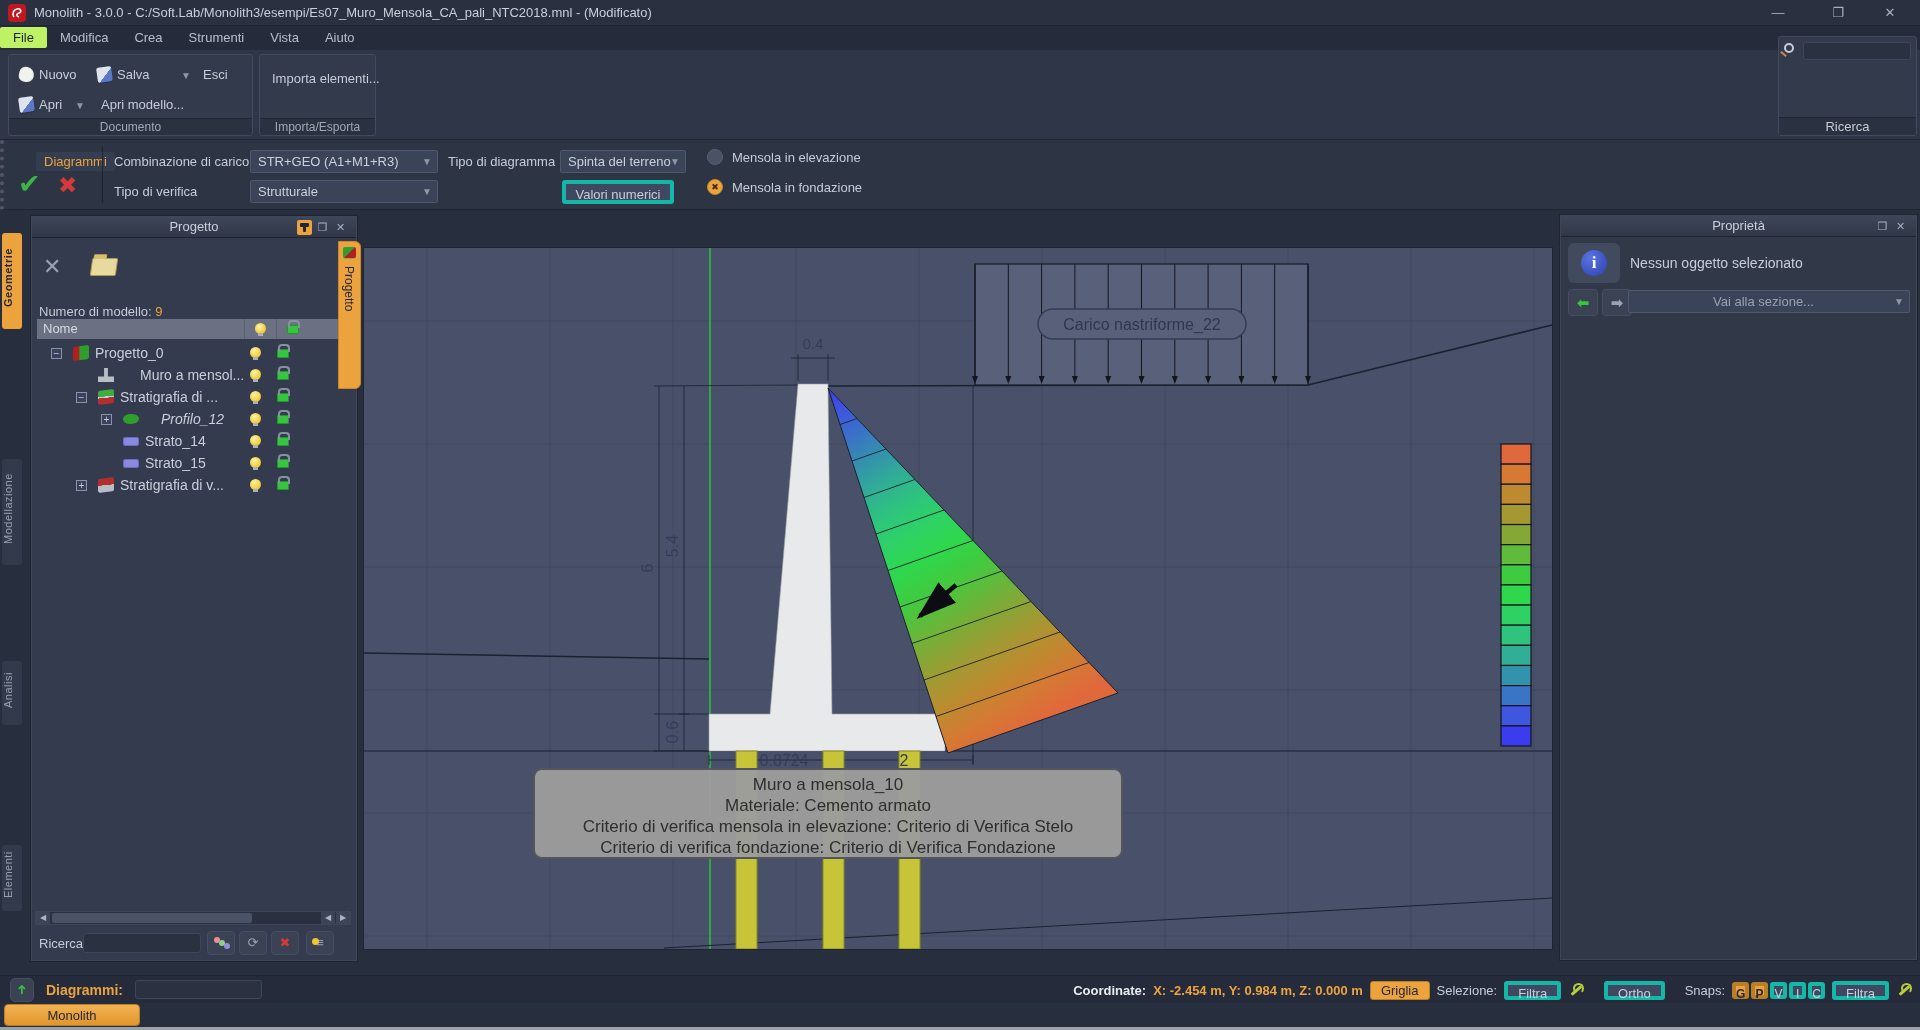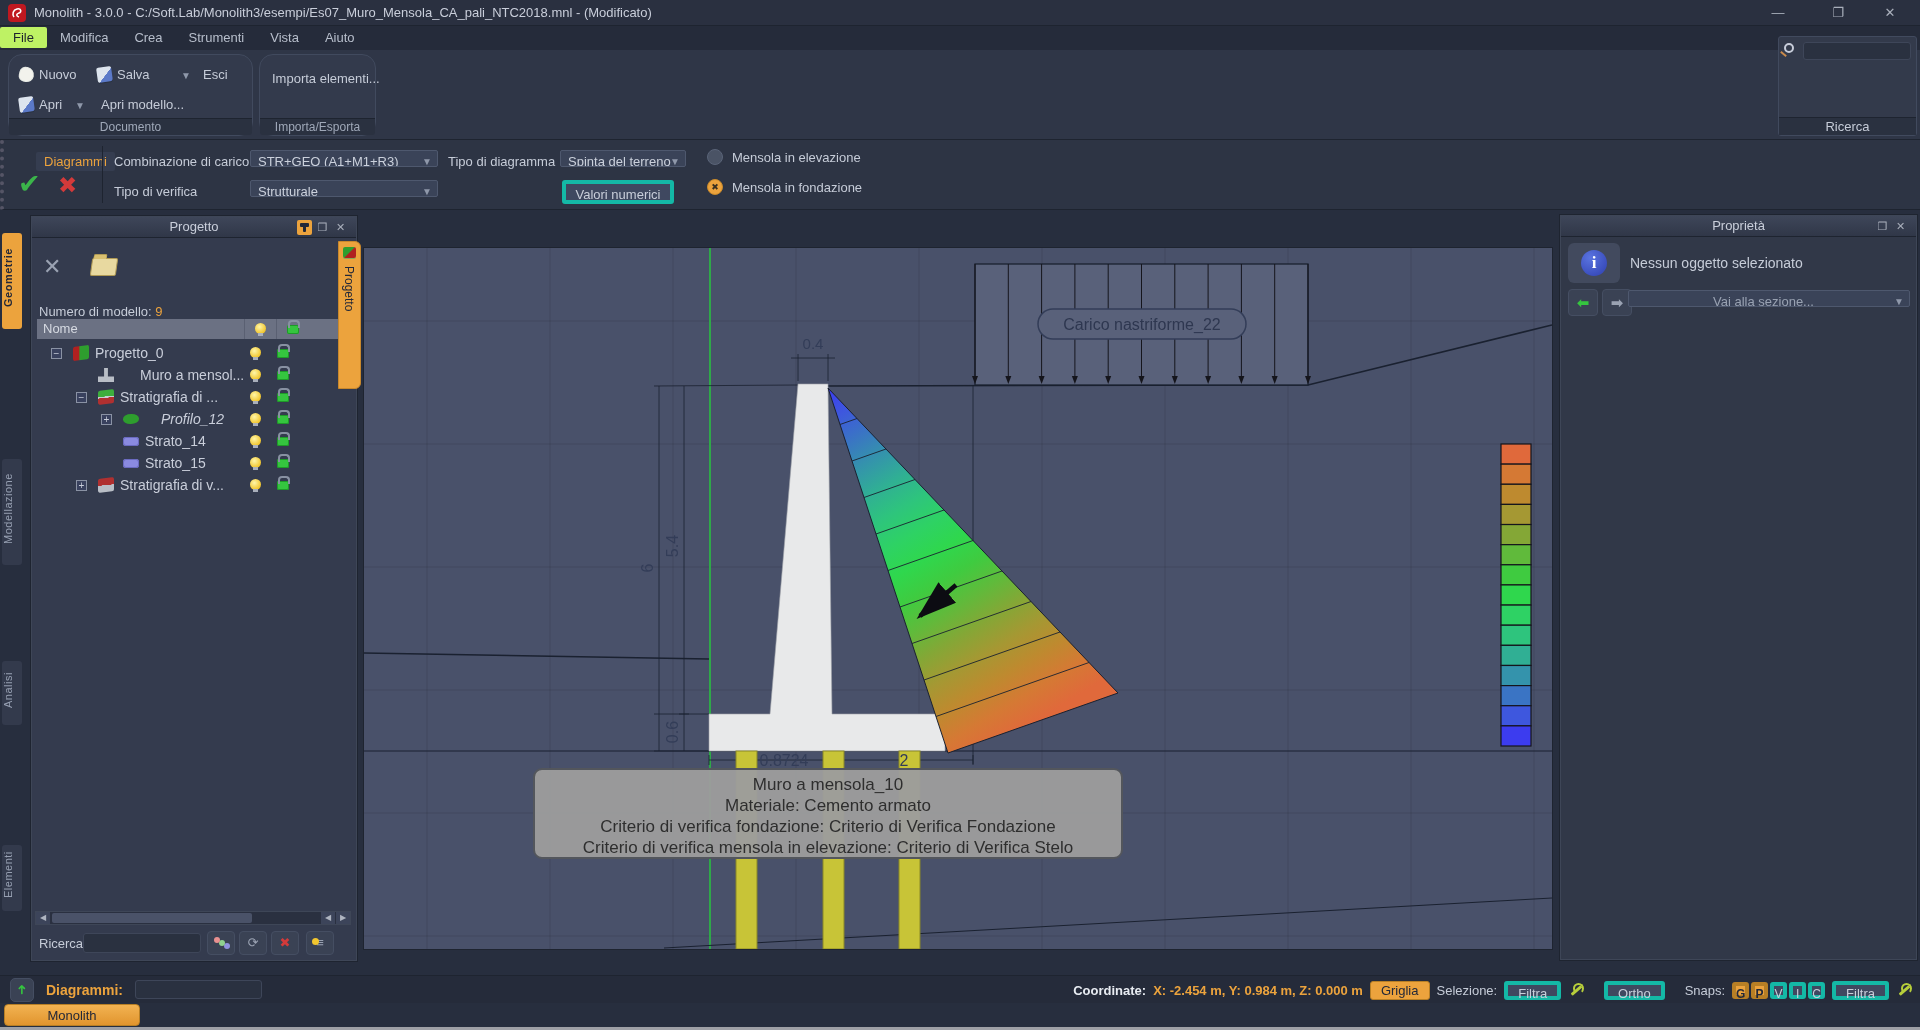--- a/index.html
+++ b/index.html
@@ -16,21 +16,21 @@
   .winbtn{position:absolute;top:0;width:44px;height:25px;text-align:center;line-height:25px;
     color:#A9AFBB;font-size:13px;}
   
   #menubar{position:absolute;left:0;top:26px;width:1920px;height:24px;background:#252B3A;}
   .mi{display:inline-block;padding:3px 13px;font-size:13px;color:#B8BFCC;border-radius:2px;margin-top:1px;}
   .mi.active{background:#bef264;color:#1E232E;}
   
   #ribbon{position:absolute;left:0;top:50px;width:1920px;height:90px;background:#2F3647;
     border-bottom:1px solid #1E2430;}
   .rgroup{position:absolute;top:4px;height:82px;background:#333A4C;border:1px solid #414A5E;
-    border-radius:14px;}
+    border-radius:3px;}
   .rgroup .glabel{position:absolute;left:0;right:0;bottom:0;height:17px;background:#2A3140;
     border-top:1px solid #1E2430;color:#9FA8B8;font-size:12px;text-align:center;line-height:16px;
     border-radius:0 0 3px 3px;}
   .rbtn{position:absolute;display:flex;align-items:center;gap:5px;color:#C6CCD8;font-size:13px;
     white-space:nowrap;}
   .caret{color:#8F98AA;font-size:10px;}
   .ic{display:inline-block;width:15px;height:15px;position:relative;}
   .ic-new{background:#F2F2EC;border-radius:45% 55% 50% 40%;transform:rotate(12deg);box-shadow:0 0 0 1px #9AA2 inset;}
   .ic-doc{background:linear-gradient(135deg,#DDE4EE 55%,#5B79C8 56%);border-radius:2px 2px 3px 2px;transform:rotate(-8deg);box-shadow:0 1px 0 #2A3140;}
   #search-group{position:absolute;left:1778px;top:36px;width:139px;height:100px;background:#333A4B;
@@ -44,21 +44,21 @@
     transform:rotate(40deg);}
   
   #diagbar{position:absolute;left:0;top:140px;width:1920px;height:70px;background:#2D3444;
     border-bottom:1px solid #1E2430;border-left:4px dotted #556;}
   #diag-title{position:absolute;left:32px;top:12px;color:#ECA33D;font-size:13px;background:#353D50;
     padding:2px 8px;border-radius:2px;}
   #diag-check{position:absolute;left:14px;top:28px;color:#3BB54A;font-size:27px;font-weight:bold;}
   #diag-x{position:absolute;left:54px;top:32px;color:#D43A3A;font-size:23px;font-weight:bold;}
   .vsep{position:absolute;left:98px;top:6px;bottom:6px;width:1px;background:#1E2430;}
   .tlabel{position:absolute;color:#C6CCD8;font-size:13px;white-space:nowrap;}
-  .dd{position:absolute;height:17px;background:#3A4358;border:1px solid #4E586E;border-radius:2px;
+  .dd{position:absolute;height:23px;background:#3A4358;border:1px solid #4E586E;border-radius:2px;
     color:#CBD1DC;font-size:13px;line-height:21px;padding:0 18px 8px 7px;white-space:nowrap;overflow:hidden;}
   .dd .caret{position:absolute;right:5px;top:0;line-height:21px;}
   .btn{background:#3F4860;border:4px solid #14b8a6;border-radius:3px;color:#C9CEDA;
     font-size:13px;text-align:center;}
   .radio{position:absolute;display:flex;align-items:center;gap:9px;color:#C6CCD8;font-size:13px;}
   .rdot{width:16px;height:16px;border-radius:50%;background:#4A5365;border:1px solid #5A6478;
     text-align:center;line-height:15px;font-size:9px;color:#3A3020;}
   .rdot.sel{background:#ECA33D;border-color:#C98A2B;font-weight:bold;}
   
   .vtab{position:absolute;left:2px;width:20px;border-radius:3px;background:#333A4C;color:#97A0B2;
@@ -503,22 +503,22 @@
         <rect x="1137" y="397.3333333333333" width="30" height="20.133333333333333" fill="#30AF94" stroke="#15151C" stroke-width="1.2"></rect>
         <rect x="1137" y="417.4666666666667" width="30" height="20.133333333333333" fill="#3493AC" stroke="#15151C" stroke-width="1.2"></rect>
         <rect x="1137" y="437.6" width="30" height="20.133333333333333" fill="#3A74C4" stroke="#15151C" stroke-width="1.2"></rect>
         <rect x="1137" y="457.73333333333335" width="30" height="20.133333333333333" fill="#3E57DE" stroke="#15151C" stroke-width="1.2"></rect>
         <rect x="1137" y="477.8666666666667" width="30" height="20.133333333333333" fill="#3C3CEF" stroke="#15151C" stroke-width="1.2"></rect>
       </g>
   </svg>
   <div id="tooltip">
     <div>Muro a mensola_10</div>
     <div>Materiale: Cemento armato</div>
+    <div>Criterio di verifica mensola in elevazione: Criterio di Verifica Stelo</div>
     <div>Criterio di verifica fondazione: Criterio di Verifica Fondazione</div>
-    <div>Criterio di verifica mensola in elevazione: Criterio di Verifica Stelo</div>
   </div>
 </div>
 
 <div id="statusbar">
   <div id="diag-up"></div>
   <span id="diag-label">Diagrammi:</span>
   <div id="diag-input"></div>
   <div id="status-right">
     <span id="coord-lbl">Coordinate:</span>
     <span id="coord-val">X: -2.454 m, Y: 0.984 m, Z: 0.000 m</span>

